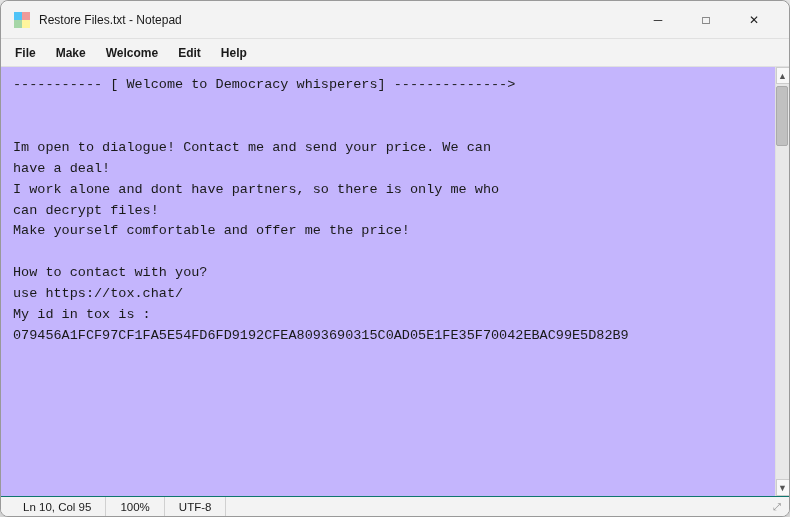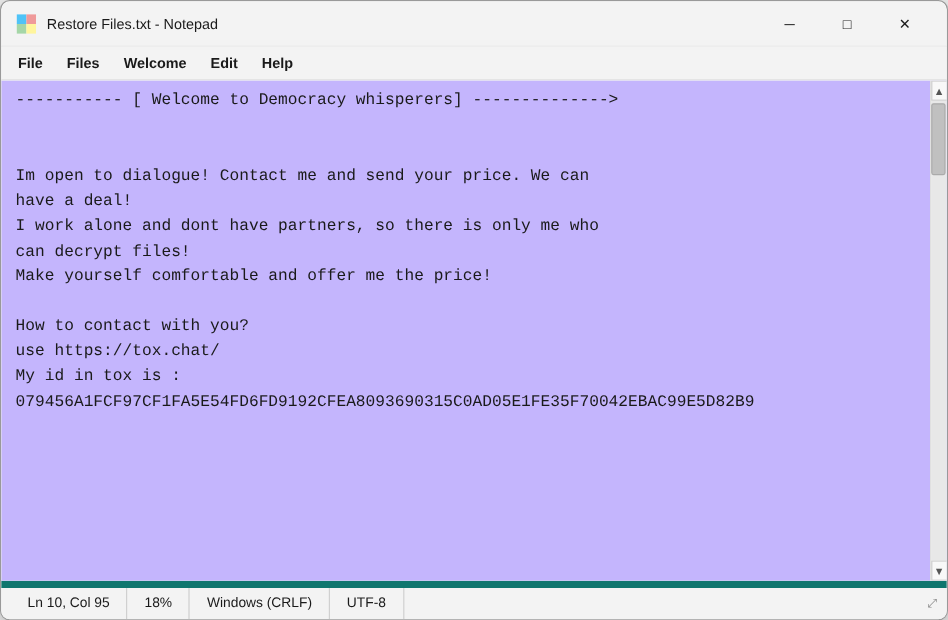--- a/index.html
+++ b/index.html
@@ -160,23 +160,23 @@
       background: #c0c0c0;
       border: 1px solid #aaa;
       position: absolute;
       top: 2px;
       left: 0;
       border-radius: 2px;
     }
 
     
     .status-bar {
-      height: 32px;
-      background: #f3f3f3;
-      border-top: 6px solid #0f766e;
+      height: 20px;
+      background: #f3f3f3;
+      border-top: 1px solid #0f766e;
       display: flex;
       align-items: center;
       padding: 0 8px;
       gap: 0;
     }
 
     .status-section {
       font-size: 11.5px;
       color: #1a1a1a;
       padding: 0 14px;
@@ -213,21 +213,21 @@
     <span class="title-bar-text">Restore Files.txt - Notepad</span>
     <div class="title-bar-controls">
       <button class="title-bar-btn">─</button>
       <button class="title-bar-btn">□</button>
       <button class="title-bar-btn close">✕</button>
     </div>
   </div>
 
   <div class="menu-bar">
     <span class="menu-item">File</span>
-    <span class="menu-item">Files</span>
+    <span class="menu-item">Make</span>
     <span class="menu-item">Welcome</span>
     <span class="menu-item">Edit</span>
     <span class="menu-item">Help</span>
   </div>
 
   <div class="text-area-wrapper">
     <textarea class="text-content" spellcheck="false" style="">----------- [ Welcome to Democracy whisperers] --------------&gt;
 
 
 Im open to dialogue! Contact me and send your price. We can
@@ -244,18 +244,17 @@
       <div class="scroll-arrow">▲</div>
       <div class="scroll-track">
         <div class="scroll-thumb"></div>
       </div>
       <div class="scroll-arrow">▼</div>
     </div>
   </div>
 
   <div class="status-bar">
     <span class="status-section">Ln 10, Col 95</span>
-    <span class="status-section">18%</span>
-    <span class="status-section">Windows (CRLF)</span>
+    <span class="status-section">100%</span>
     <span class="status-section">UTF-8</span>
     <span class="status-section status-resize">⤢</span>
   </div>
 </div>
 
 </body></html>

